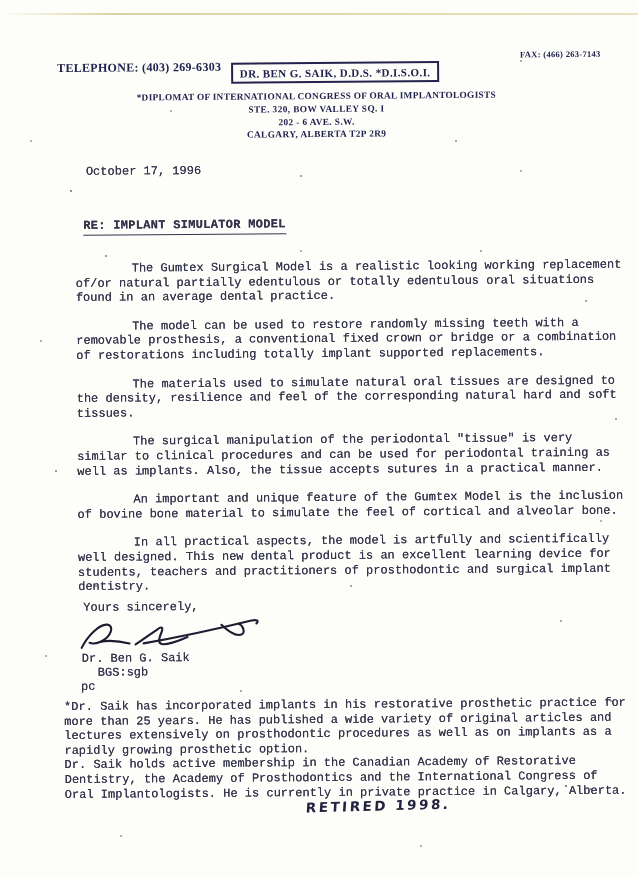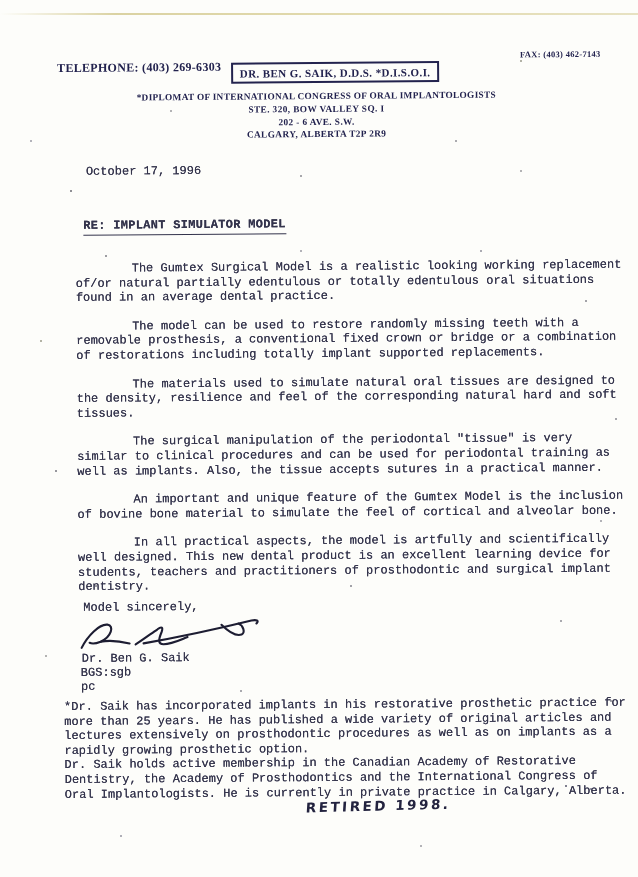--- a/index.html
+++ b/index.html
@@ -53,21 +53,21 @@
   .date{position:absolute;left:88px;top:163px;}
   .subject{
     position:absolute;left:85px;top:217px;font-weight:bold;
     border-bottom:1.4px solid #34344c;padding-bottom:1px;letter-spacing:.3px;
   }
   .bodytext{position:absolute;left:77px;top:260px;width:548px;}
   .bodytext p{margin:0 0 14px 0;text-indent:56px;}
   .closing{position:absolute;left:82px;top:599px;}
   .sig{position:absolute;left:72px;top:610px;}
   .signer{position:absolute;left:80px;top:650px;text-align:center;}
-  .initials{position:absolute;left:79px;top:664px;}
+  .initials{position:absolute;left:96px;top:664px;}
   .copynote{position:absolute;left:79px;top:678px;text-align:right;}
 
   .footnote{position:absolute;left:62px;top:698px;width:566px;}
   .footnote p{margin:0;text-indent:0;}
   .handnote{
     position:absolute;left:303px;top:798px;
     font-family:"DejaVu Sans","Liberation Sans",sans-serif;
     font-size:13.5px;font-weight:600;letter-spacing:2.5px;
     color:#23233f;transform:skewX(-5deg) rotate(-1deg);
   }
@@ -75,40 +75,40 @@
 </head>
 <body>
 
 <div class="page">
   <div class="scanline"></div>
   <div class="noise"></div>
 
   <div class="tilt">
 
     <div class="tel hdr-serif">TELEPHONE: (403) 269-6303</div>
-    <div class="fax hdr-serif">FAX: (403) 462-7143</div>
+    <div class="fax hdr-serif">FAX: (466) 263-7143</div>
     <div class="namebox hdr-serif">DR. BEN G. SAIK, D.D.S. *D.I.S.O.I.</div>
     <div class="diplomat hdr-serif">*DIPLOMAT OF INTERNATIONAL CONGRESS OF ORAL IMPLANTOLOGISTS</div>
     <div class="addr addr1 hdr-serif">STE. 320, BOW VALLEY SQ. I</div>
     <div class="addr addr2 hdr-serif">202 - 6 AVE. S.W.</div>
     <div class="addr addr3 hdr-serif">CALGARY, ALBERTA T2P 2R9</div>
 
     <div class="date typewriter">October 17, 1996</div>
     <div class="subject typewriter">RE:  IMPLANT SIMULATOR MODEL</div>
 
     <div class="bodytext typewriter">
       <p>The Gumtex Surgical Model is a realistic looking working replacement of/or natural partially edentulous  or totally edentulous oral situations found in an average dental practice.</p>
       <p>The model can be used to restore randomly missing teeth with a removable prosthesis, a conventional fixed crown or bridge or a combination of restorations including totally implant supported replacements.</p>
       <p>The materials used to simulate natural oral tissues are designed to the density, resilience and feel of the corresponding natural hard and soft tissues.</p>
       <p>The surgical manipulation of the periodontal "tissue" is very similar to clinical procedures and can be used for periodontal training as well as implants.  Also, the tissue accepts sutures in a practical manner.</p>
       <p>An important and unique feature of the Gumtex Model is the inclusion of bovine bone material to simulate the feel of cortical and alveolar bone.</p>
       <p>In all practical aspects, the model is artfully and scientifically well designed.  This new dental product is an excellent learning device for students, teachers and practitioners of prosthodontic and surgical implant dentistry.</p>
     </div>
 
-    <div class="closing typewriter">Model sincerely,</div>
+    <div class="closing typewriter">Yours sincerely,</div>
 
     <svg class="sig" width="200" height="48" viewBox="0 0 200 48">
       <g fill="none" stroke="#1d1d32" stroke-width="2.1" stroke-linecap="round" stroke-linejoin="round">
         <path d="M8,36 C14,24 26,12 34,13 C41,14 38,25 27,30 C22,32 18,32 16,31"></path>
         <path d="M27,30 C38,28 48,30 56,32"></path>
         <path d="M62,33 C70,28 78,22 84,18 C88,15 90,16 88,21 C85,28 84,33 90,33 C98,33 106,29 114,26"></path>
         <path d="M70,32 C100,27 140,19 178,10 C183,9 186,10 183,13"></path>
         <path d="M148,14 C154,20 162,26 168,24 C172,22 170,15 165,13"></path>
       </g>
     </svg>

